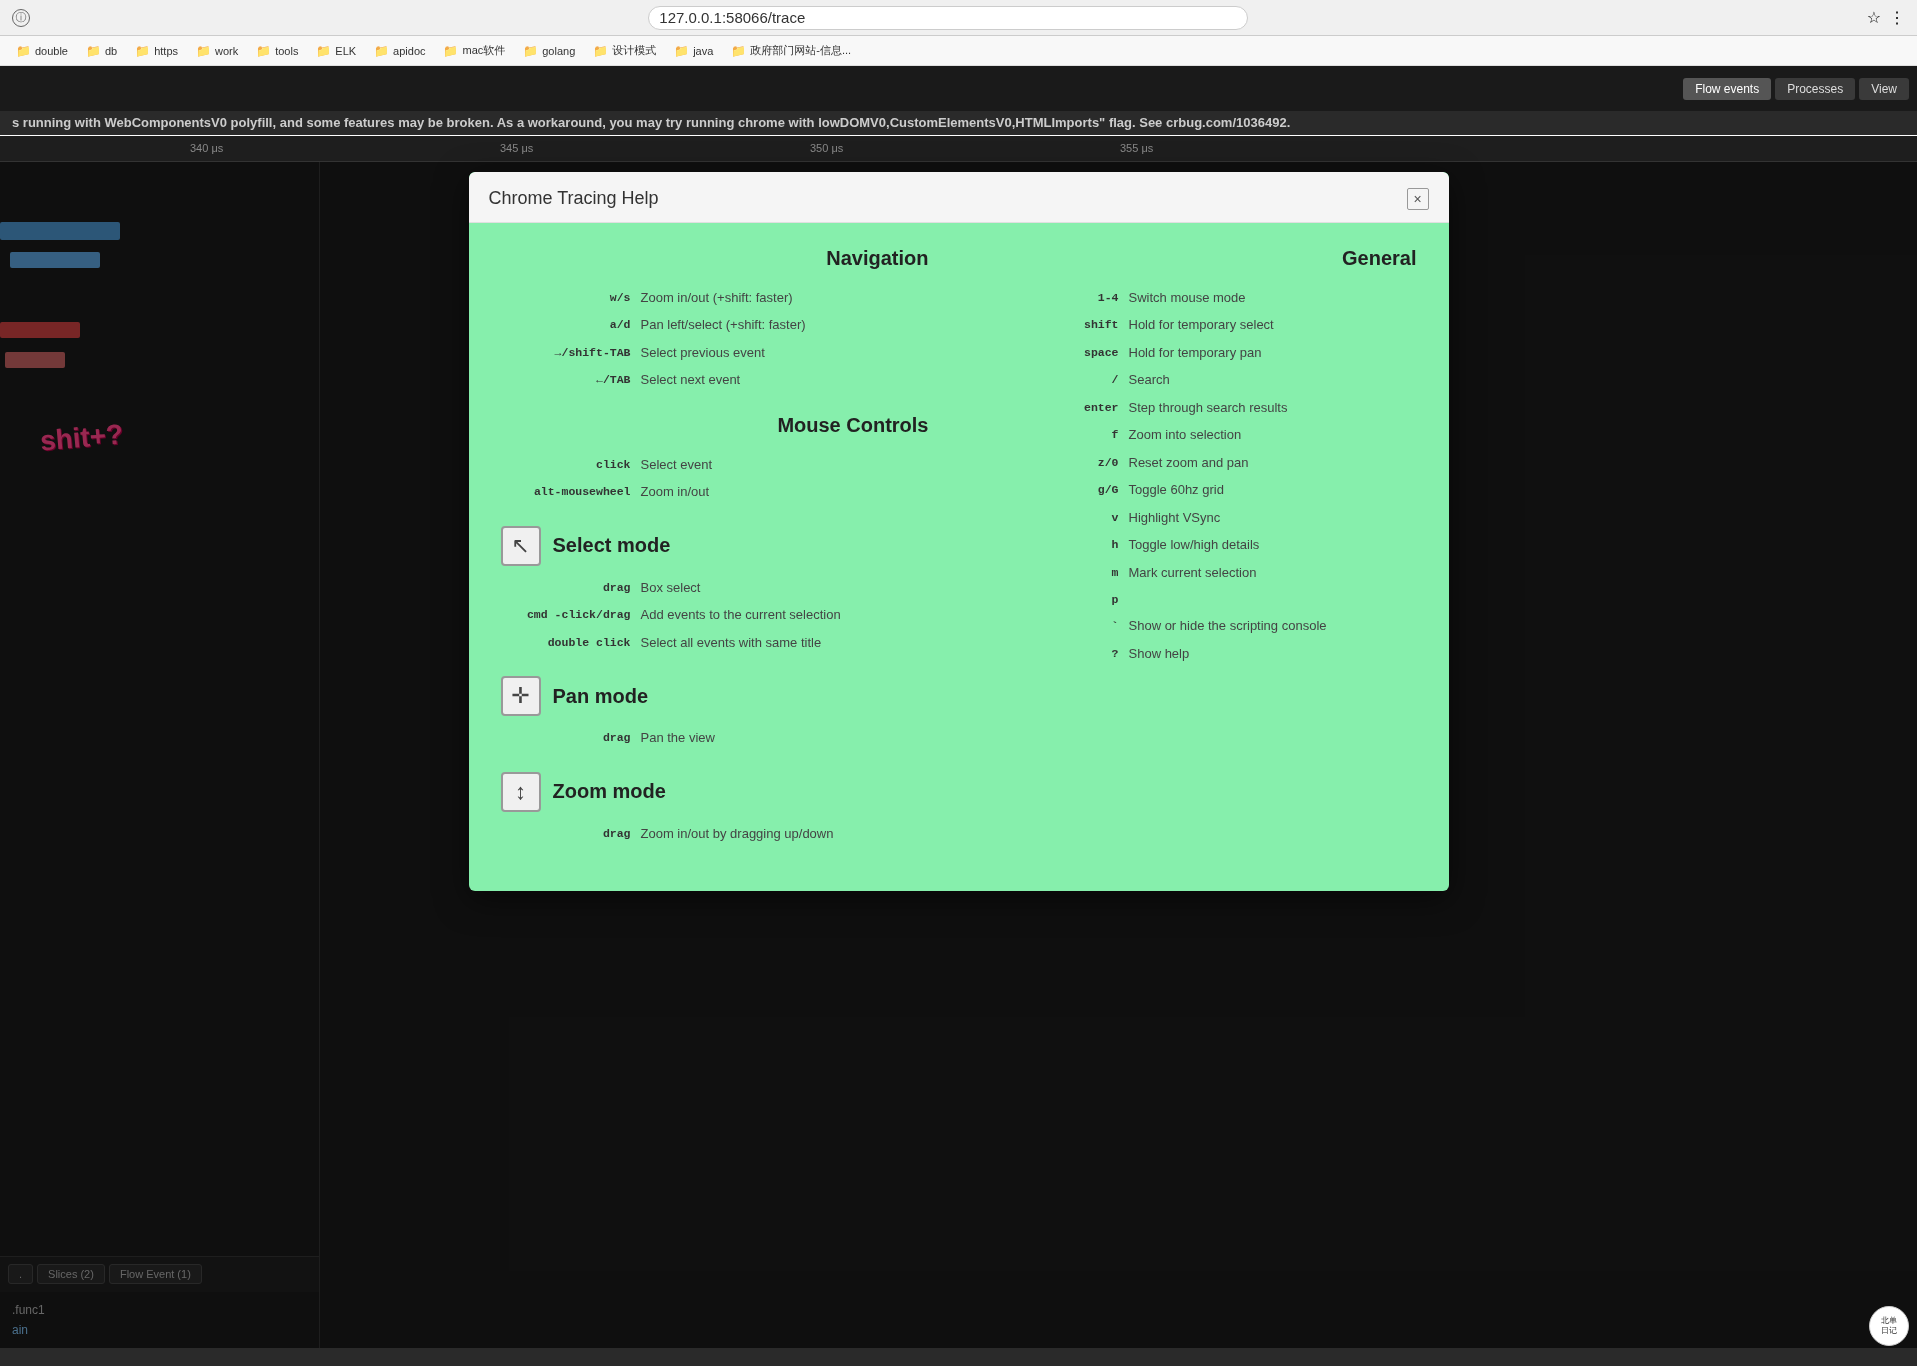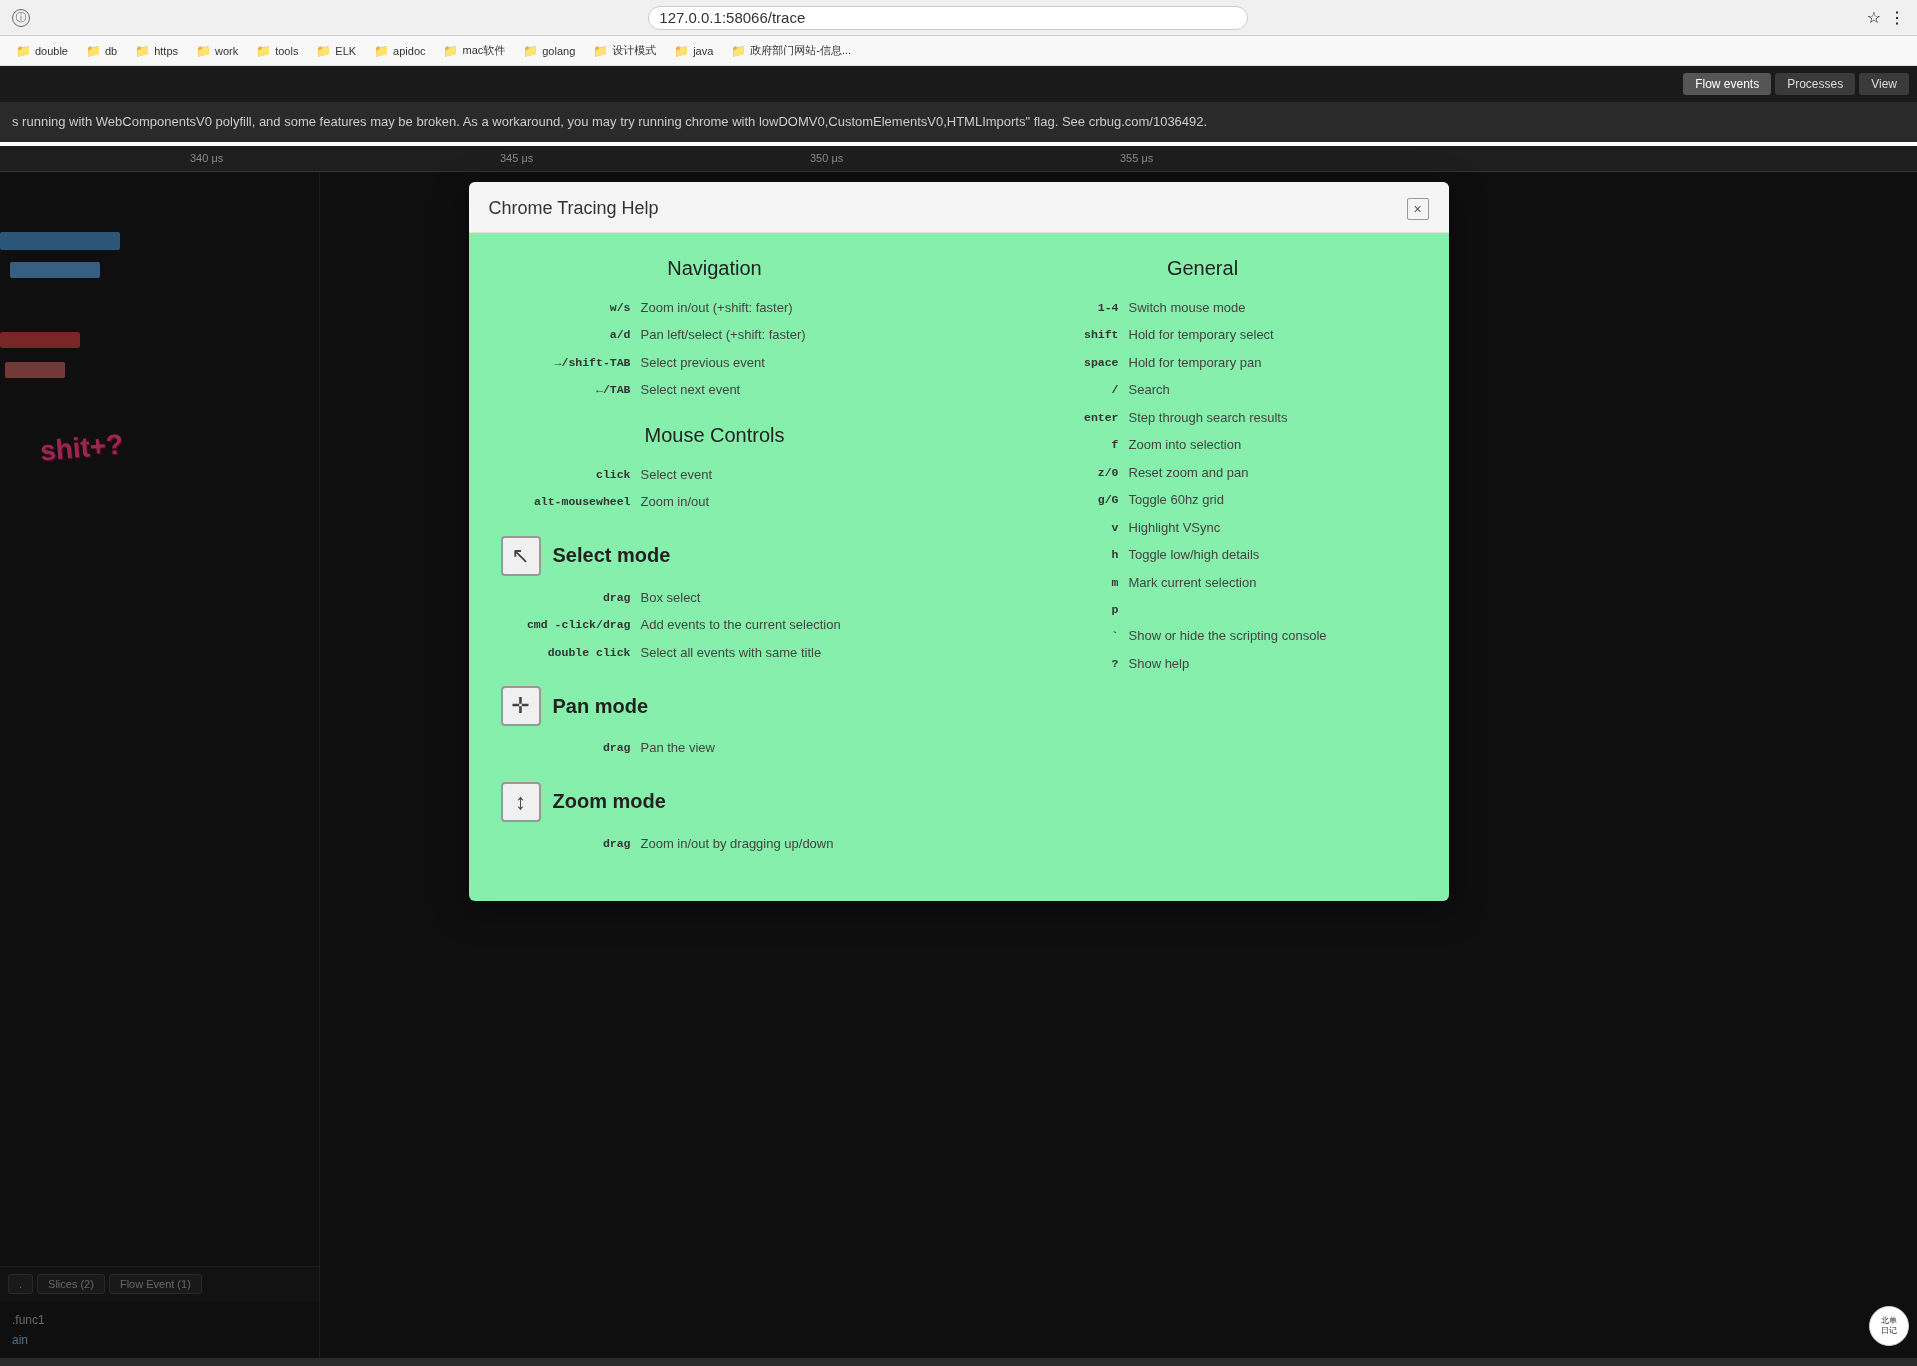--- a/index.html
+++ b/index.html
@@ -69,21 +69,21 @@
       font-size: 11px;
       color: #333;
       white-space: nowrap;
       cursor: pointer;
     }
     .folder-icon { font-size: 12px; }
 
     
     .app-toolbar {
       background: #1a1a1a;
-      height: 36px;
+      height: 45px;
       display: flex;
       align-items: center;
       justify-content: flex-end;
       padding: 0 8px;
       gap: 4px;
     }
     .toolbar-btn {
       background: #3a3a3a;
       color: #ddd;
       border: none;
@@ -95,23 +95,24 @@
     .toolbar-btn.active {
       background: #555;
       color: white;
     }
 
     
     .warning-banner {
       background: #2a2a2a;
       color: #ccc;
       font-size: 13px;
-      padding: 10px 12px;
-      border-bottom: 4px solid #ffffff;
+      padding: 2px 12px;
+      border-bottom: 1px solid #ffffff;
       line-height: 1.5;
+      font-weight: bold;
     }
 
     
     .timeline-ruler {
       background: #1e1e1e;
       height: 26px;
       display: flex;
       align-items: center;
       padding: 0 200px;
       gap: 0;
@@ -243,23 +244,23 @@
     .dialog-body {
       padding: 24px 32px;
       display: grid;
       grid-template-columns: 1fr 1fr;
       gap: 0 60px;
     }
 
     
     .section-title {
       font-size: 20px;
-      font-weight: 400;
+      font-weight: 700;
       color: #222;
-      text-align: center;
+      text-align: right;
       margin-bottom: 18px;
     }
     .shortcut-table {
       width: 100%;
       margin-bottom: 24px;
     }
     .shortcut-row {
       display: flex;
       align-items: flex-start;
       margin-bottom: 8px;

